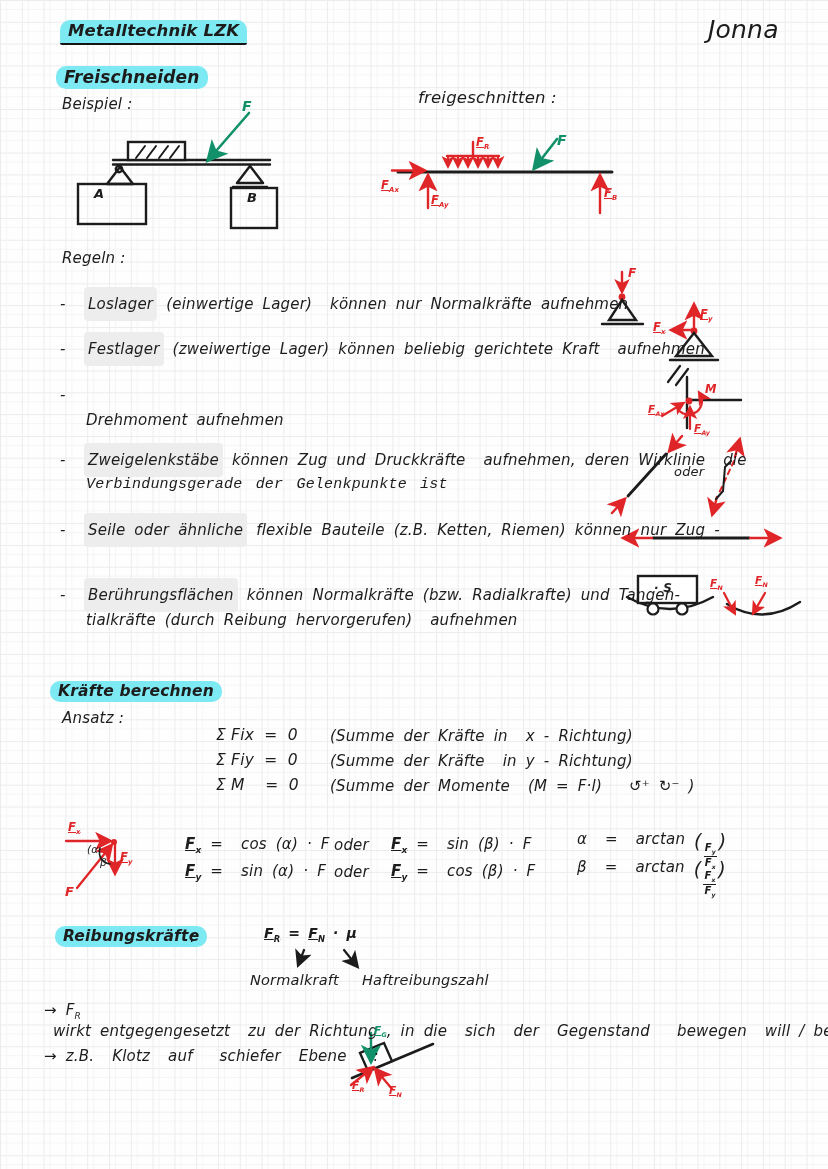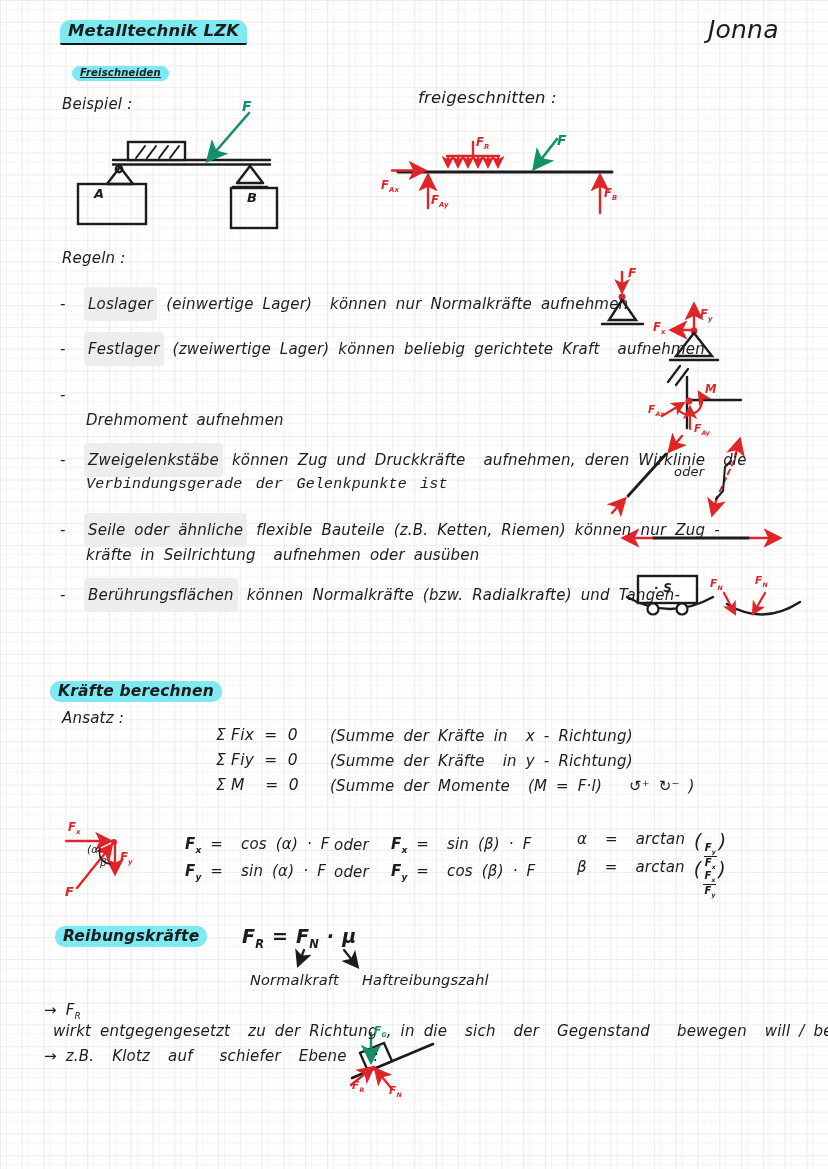--- a/index.html
+++ b/index.html
@@ -16,21 +16,21 @@
   .pre{white-space:pre;}
   .row{word-spacing:4px;}
   .b{font-weight:700;}
   .red{color:#e02528;}
   .green{color:#12906a;}
   .sm{font-size:11.5px;}
   .xs{font-size:10.5px;}
   .hlc{background:#7de9f2;border-radius:10px;padding:1px 8px;}
   .hlg{background:#ededed;border-radius:4px;padding:8px 4px;}
   sub{font-size:0.6em;letter-spacing:0;}
-  .fl{font-weight:700;}
+  .fl{font-weight:700;text-decoration:underline;}
   .gap{margin:0 8px;}
   .frac{display:inline-flex;flex-direction:column;align-items:center;vertical-align:-7px;font-size:10px;line-height:1.15;font-weight:700;margin:0 2px;}
   .frac .num{border-bottom:1.4px solid #1c1c1c;padding:0 1px;}
   .paren{font-size:19px;font-weight:400;vertical-align:-4px;}
 </style>
 </head>
 <body>
 
 <div class="page">
 
@@ -153,21 +153,21 @@
       <polygon points="368,1071 392,1061 384,1043 360,1053" fill="#ffffff" stroke="#1c1c1c" stroke-width="2.4"></polygon>
       <line x1="371" y1="1033" x2="371" y2="1059" stroke="#12906a" stroke-width="2.4" marker-end="url(#mg)"></line>
       <line x1="351" y1="1085" x2="371" y2="1069" stroke="#e02528" stroke-width="2.3" marker-end="url(#mr)"></line>
       <line x1="392" y1="1089" x2="377" y2="1071" stroke="#e02528" stroke-width="2.3" marker-end="url(#mr)"></line>
     </g>
   </svg>
 
   <span class="t b hlc" style="left:60px;top:20px;font-size:16.5px;border-bottom:2.2px solid #141414;border-radius:10px 10px 2px 2px;">Metalltechnik LZK</span>
   <span class="t" style="left:708px;top:14px;font-size:25px;">Jonna</span>
 
-  <span class="t b hlc" style="left:72px;top:66px;font-size:10px;text-decoration:underline;">Freischneiden</span>
+  <span class="t b hlc" style="left:56px;top:66px;font-size:17px;">Freischneiden</span>
   <span class="t pre" style="left:62px;top:95px;">Beispiel :</span>
   <span class="t pre" style="left:418px;top:88px;font-size:16.5px;">freigeschnitten :</span>
 
   <span class="t b green" style="left:242px;top:98px;font-size:14px;">F</span>
   <span class="t b" style="left:94px;top:186px;font-size:13px;">A</span>
   <span class="t b" style="left:247px;top:190px;font-size:13px;">B</span>
 
   <span class="t b red fl sm" style="left:381px;top:178px;"><span>F</span><sub>Ax</sub></span>
   <span class="t b red fl sm" style="left:431px;top:193px;"><span>F</span><sub>Ay</sub></span>
   <span class="t b red fl sm" style="left:476px;top:135px;"><span>F</span><sub>R</sub></span>
@@ -184,24 +184,24 @@
 
   <span class="t" style="left:60px;top:386px;">-</span>
   <span class="t row pre" style="left:86px;top:411px;">Drehmoment aufnehmen</span>
 
   <span class="t" style="left:60px;top:451px;">-</span>
   <span class="t row" style="left:84px;top:451px;"><span class="hlg">Zweigelenkstäbe</span> <span class="pre">können Zug und Druckkräfte  aufnehmen, deren Wirklinie  die</span></span>
   <span class="t row pre" style="left:86px;top:476px;font-family:Liberation Mono, monospace;">Verbindungsgerade der Gelenkpunkte ist</span>
 
   <span class="t" style="left:60px;top:521px;">-</span>
   <span class="t row" style="left:84px;top:521px;"><span class="hlg">Seile oder ähnliche</span> <span class="pre">flexible Bauteile (z.B. Ketten, Riemen) können nur Zug -</span></span>
-  <span class="t row pre" style="left:86px;top:546px;">kräfte in Seilrichtung  aufnehmen oder ausüben</span>
 
   <span class="t" style="left:60px;top:586px;">-</span>
   <span class="t row" style="left:84px;top:586px;"><span class="hlg">Berührungsflächen</span> <span class="pre">können Normalkräfte (bzw. Radialkrafte) und Tangen-</span></span>
+  <span class="t row pre" style="left:86px;top:611px;">tialkräfte (durch Reibung hervorgerufen)  aufnehmen</span>
 
   <span class="t b red" style="left:628px;top:266px;font-size:12px;">F</span>
   <span class="t b red fl sm" style="left:700px;top:307px;"><span>F</span><sub>y</sub></span>
   <span class="t b red fl sm" style="left:653px;top:320px;"><span>F</span><sub>x</sub></span>
   <span class="t b red" style="left:705px;top:382px;font-size:11.5px;">M</span>
   <span class="t b red fl xs" style="left:648px;top:403px;"><span>F</span><sub>Ax</sub></span>
   <span class="t b red fl xs" style="left:694px;top:422px;"><span>F</span><sub>Ay</sub></span>
   <span class="t" style="left:674px;top:464px;font-size:13px;">oder</span>
   <span class="t b" style="left:654px;top:581px;font-size:12px;">· S</span>
   <span class="t b red fl xs" style="left:710px;top:577px;"><span>F</span><sub>N</sub></span>
@@ -237,21 +237,21 @@
       </span><span class="paren">)</span></span>
 
   <span class="t row" style="left:577px;top:858px;text-align:center;"><span class="pre">β  =  arctan </span><span class="paren">(</span><span class="frac">
         <span class="num"><span>F</span><sub>x</sub></span>
         <span><span>F</span><sub>y</sub></span>
       </span><span class="paren">)</span></span>
 
   <span class="t b hlc" style="left:55px;top:926px;font-size:15.5px;">Reibungskräfte</span>
   <span class="t" style="left:190px;top:928px;">:</span>
 
-  <span class="t b" style="left:242px;top:925px;font-size:19px;"><span class="fl"><span>F</span><sub>R</sub></span><span class="gap">=</span><span class="fl"><span>F</span><sub>N</sub></span><span class="gap">·</span><span>μ</span></span>
+  <span class="t b" style="left:264px;top:925px;font-size:14px;"><span class="fl"><span>F</span><sub>R</sub></span><span class="gap">=</span><span class="fl"><span>F</span><sub>N</sub></span><span class="gap">·</span><span>μ</span></span>
 
   <span class="t" style="left:250px;top:971px;font-size:14.5px;">Normalkraft</span>
   <span class="t" style="left:362px;top:971px;font-size:14.5px;">Haftreibungszahl</span>
 
   <span class="t row" style="left:44px;top:1001px;"><span class="pre">→ F</span><sub>R</sub><span class="pre"> wirkt entgegengesetzt  zu der Richtung , in die  sich  der  Gegenstand   bewegen  will / bewegt</span></span>
 
   <span class="t row pre" style="left:44px;top:1047px;">→ z.B.  Klotz  auf   schiefer  Ebene   :</span>
 
   <span class="t b green fl xs" style="left:374px;top:1024px;"><span>F</span><sub>G</sub></span>
   <span class="t b red fl xs" style="left:352px;top:1079px;"><span>F</span><sub>R</sub></span>

